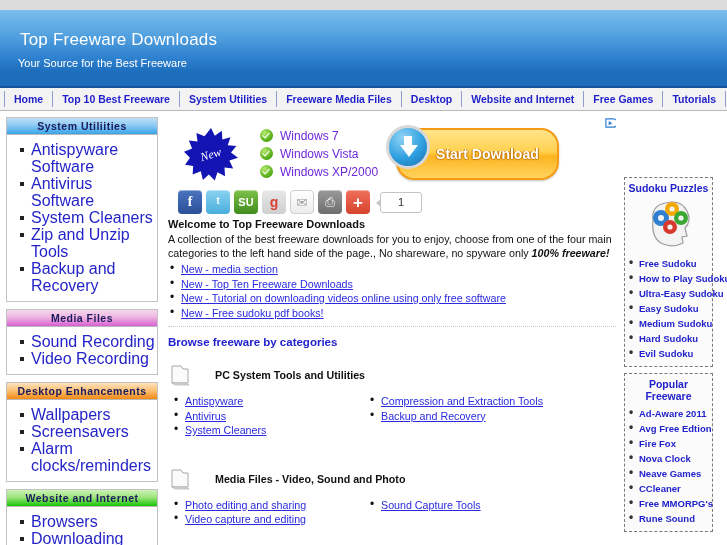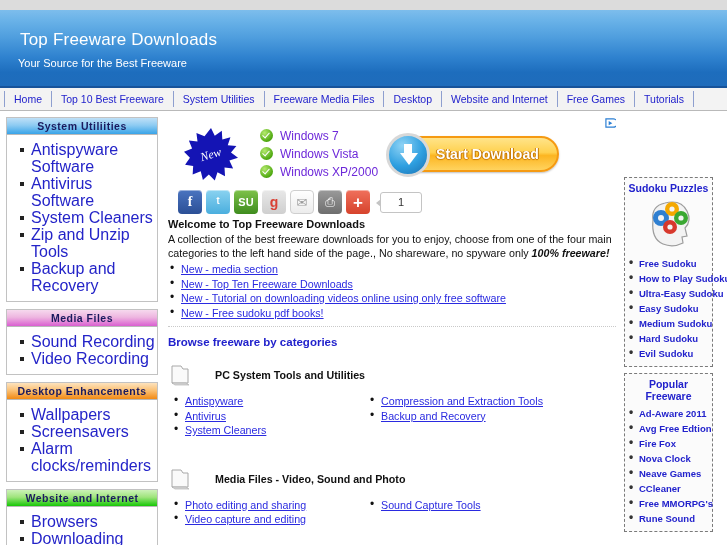--- a/index.html
+++ b/index.html
@@ -46,20 +46,21 @@
     padding-left: 4px;
   }
   .nav-item {
     font-size: 10.5px;
     color: #2222cc;
     padding: 0 9px;
     line-height: 16px;
     border-right: 1px solid #8e9fcf;
     white-space: nowrap;
     cursor: pointer;
+    font-weight: bold;
   }
   .nav-item:first-child { border-left: 1px solid #8e9fcf; }
 
   
   .body-wrap {
     display: flex;
     width: 727px;
     height: 423px;
     background: #fff;
     padding-top: 6px;
@@ -138,21 +139,21 @@
   }
   .check-badge::after {
     content: "";
     position: absolute; left: 4px; top: 2px;
     width: 3px; height: 6px;
     border: solid #fff; border-width: 0 1.6px 1.6px 0;
     transform: rotate(42deg);
   }
   .dl-button {
     margin-left: 18px;
-    height: 36px;
+    height: 52px;
     border-radius: 18px;
     background: linear-gradient(to bottom,#ffe48a 0%,#ffd14f 45%,#fcb521 55%,#ffd35e 100%);
     border: 2px solid #f59a12;
     display: flex; align-items: center;
     padding: 0 18px 0 38px;
     position: relative;
     box-shadow: 0 1px 2px rgba(0,0,0,.25);
     cursor: pointer;
   }
   .dl-arrow {

